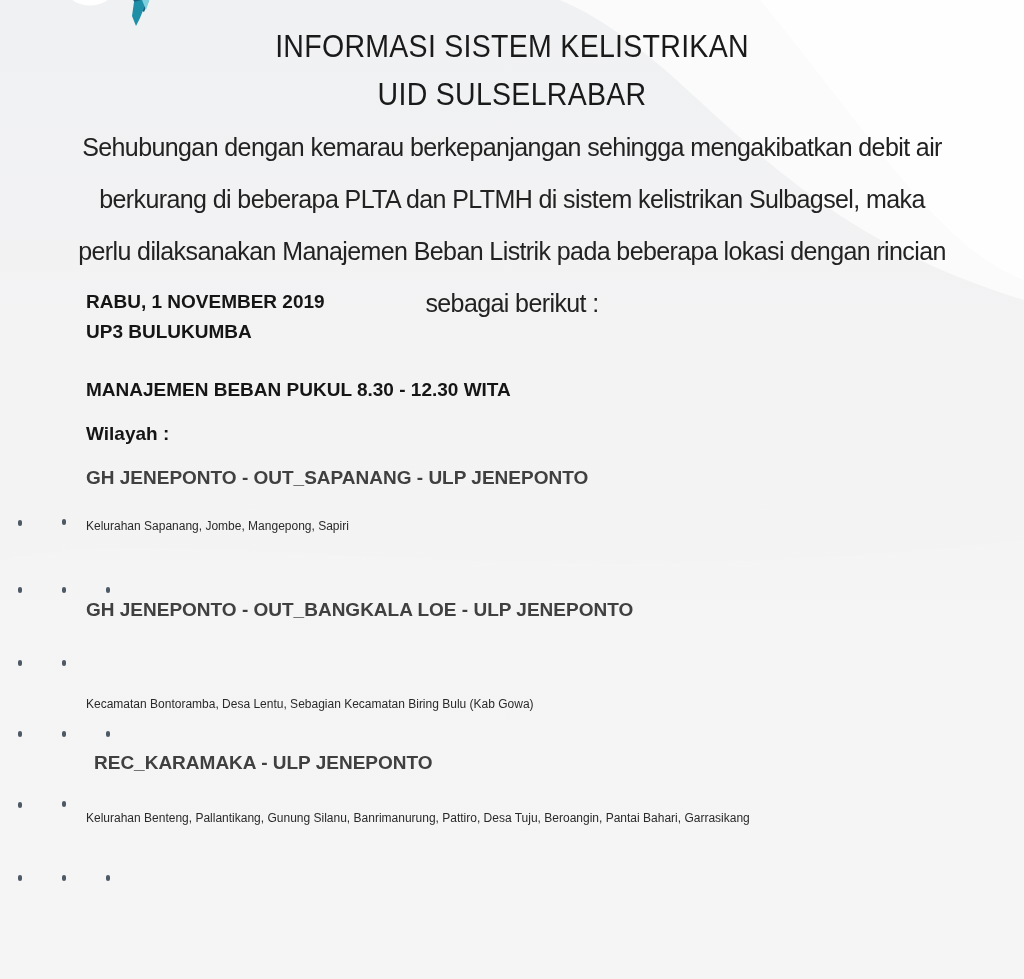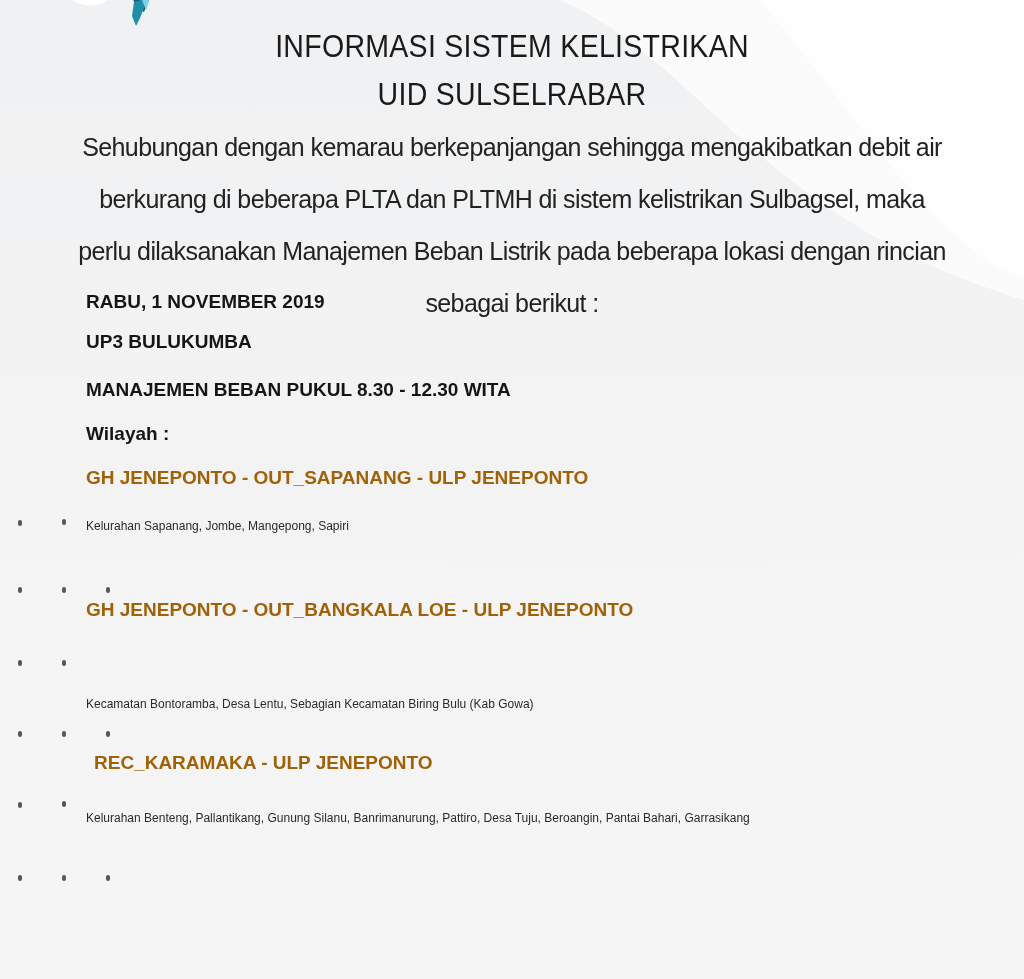--- a/index.html
+++ b/index.html
@@ -24,25 +24,25 @@
   .title.l2 { top:77px; }
   .intro {
     position:absolute; left:70px; width:884px; top:121px;
     text-align:center; font-size:25px; line-height:52px; color:#222;
     letter-spacing:-0.6px;
   }
   .meta {
     position:absolute; left:86px; font-size:19px; font-weight:bold; color:#151515;
   }
   .meta.date { top:291px; }
-  .meta.unit { top:331px; }
+  .meta.unit { top:321px; }
   .meta.time { top:379px; }
   .meta.area { top:423px; }
   .feeder {
-    position:absolute; left:86px; font-size:19px; font-weight:bold; color:#a16207;
+    position:absolute; left:86px; font-size:19px; font-weight:bold; color:#404040;
   }
   .desc {
     position:absolute; left:86px; width:880px; font-size:12px; line-height:28px; color:#2a2a2a;
   }
   .dot {
     position:absolute; width:4px; height:6px; border-radius:2px; background:#4d5a66;
   }
 </style>
 </head>
 <body>

